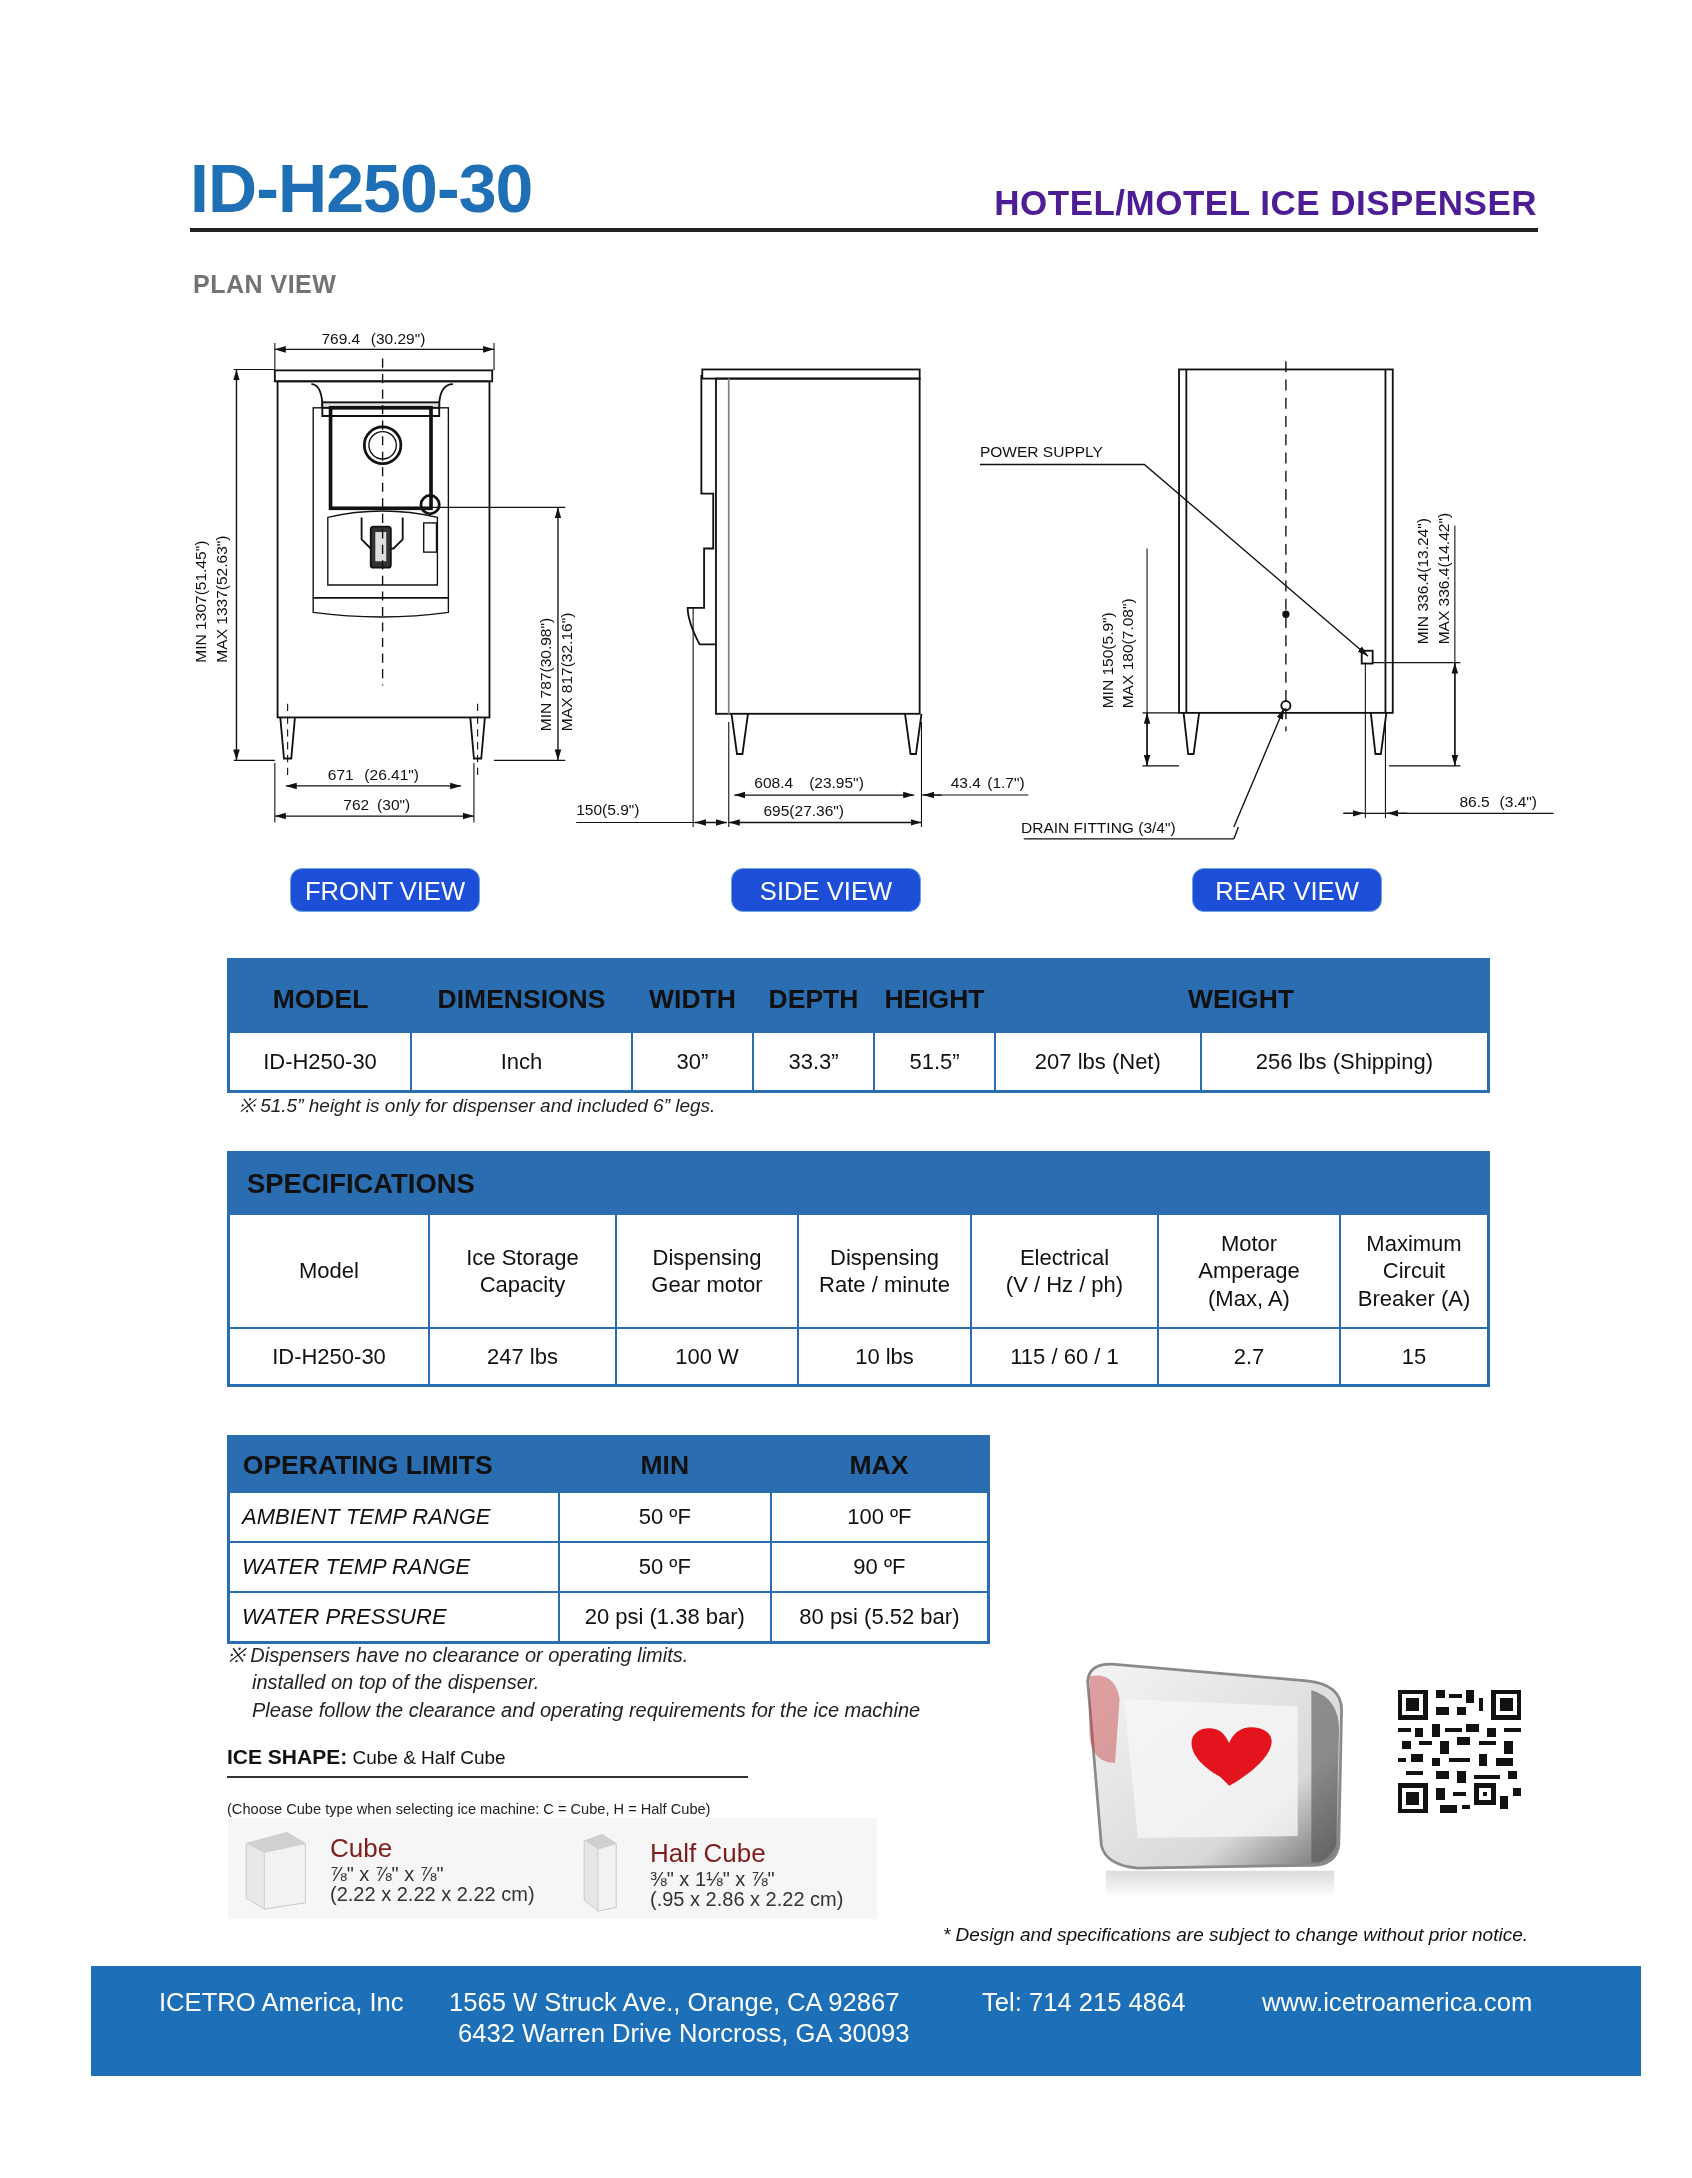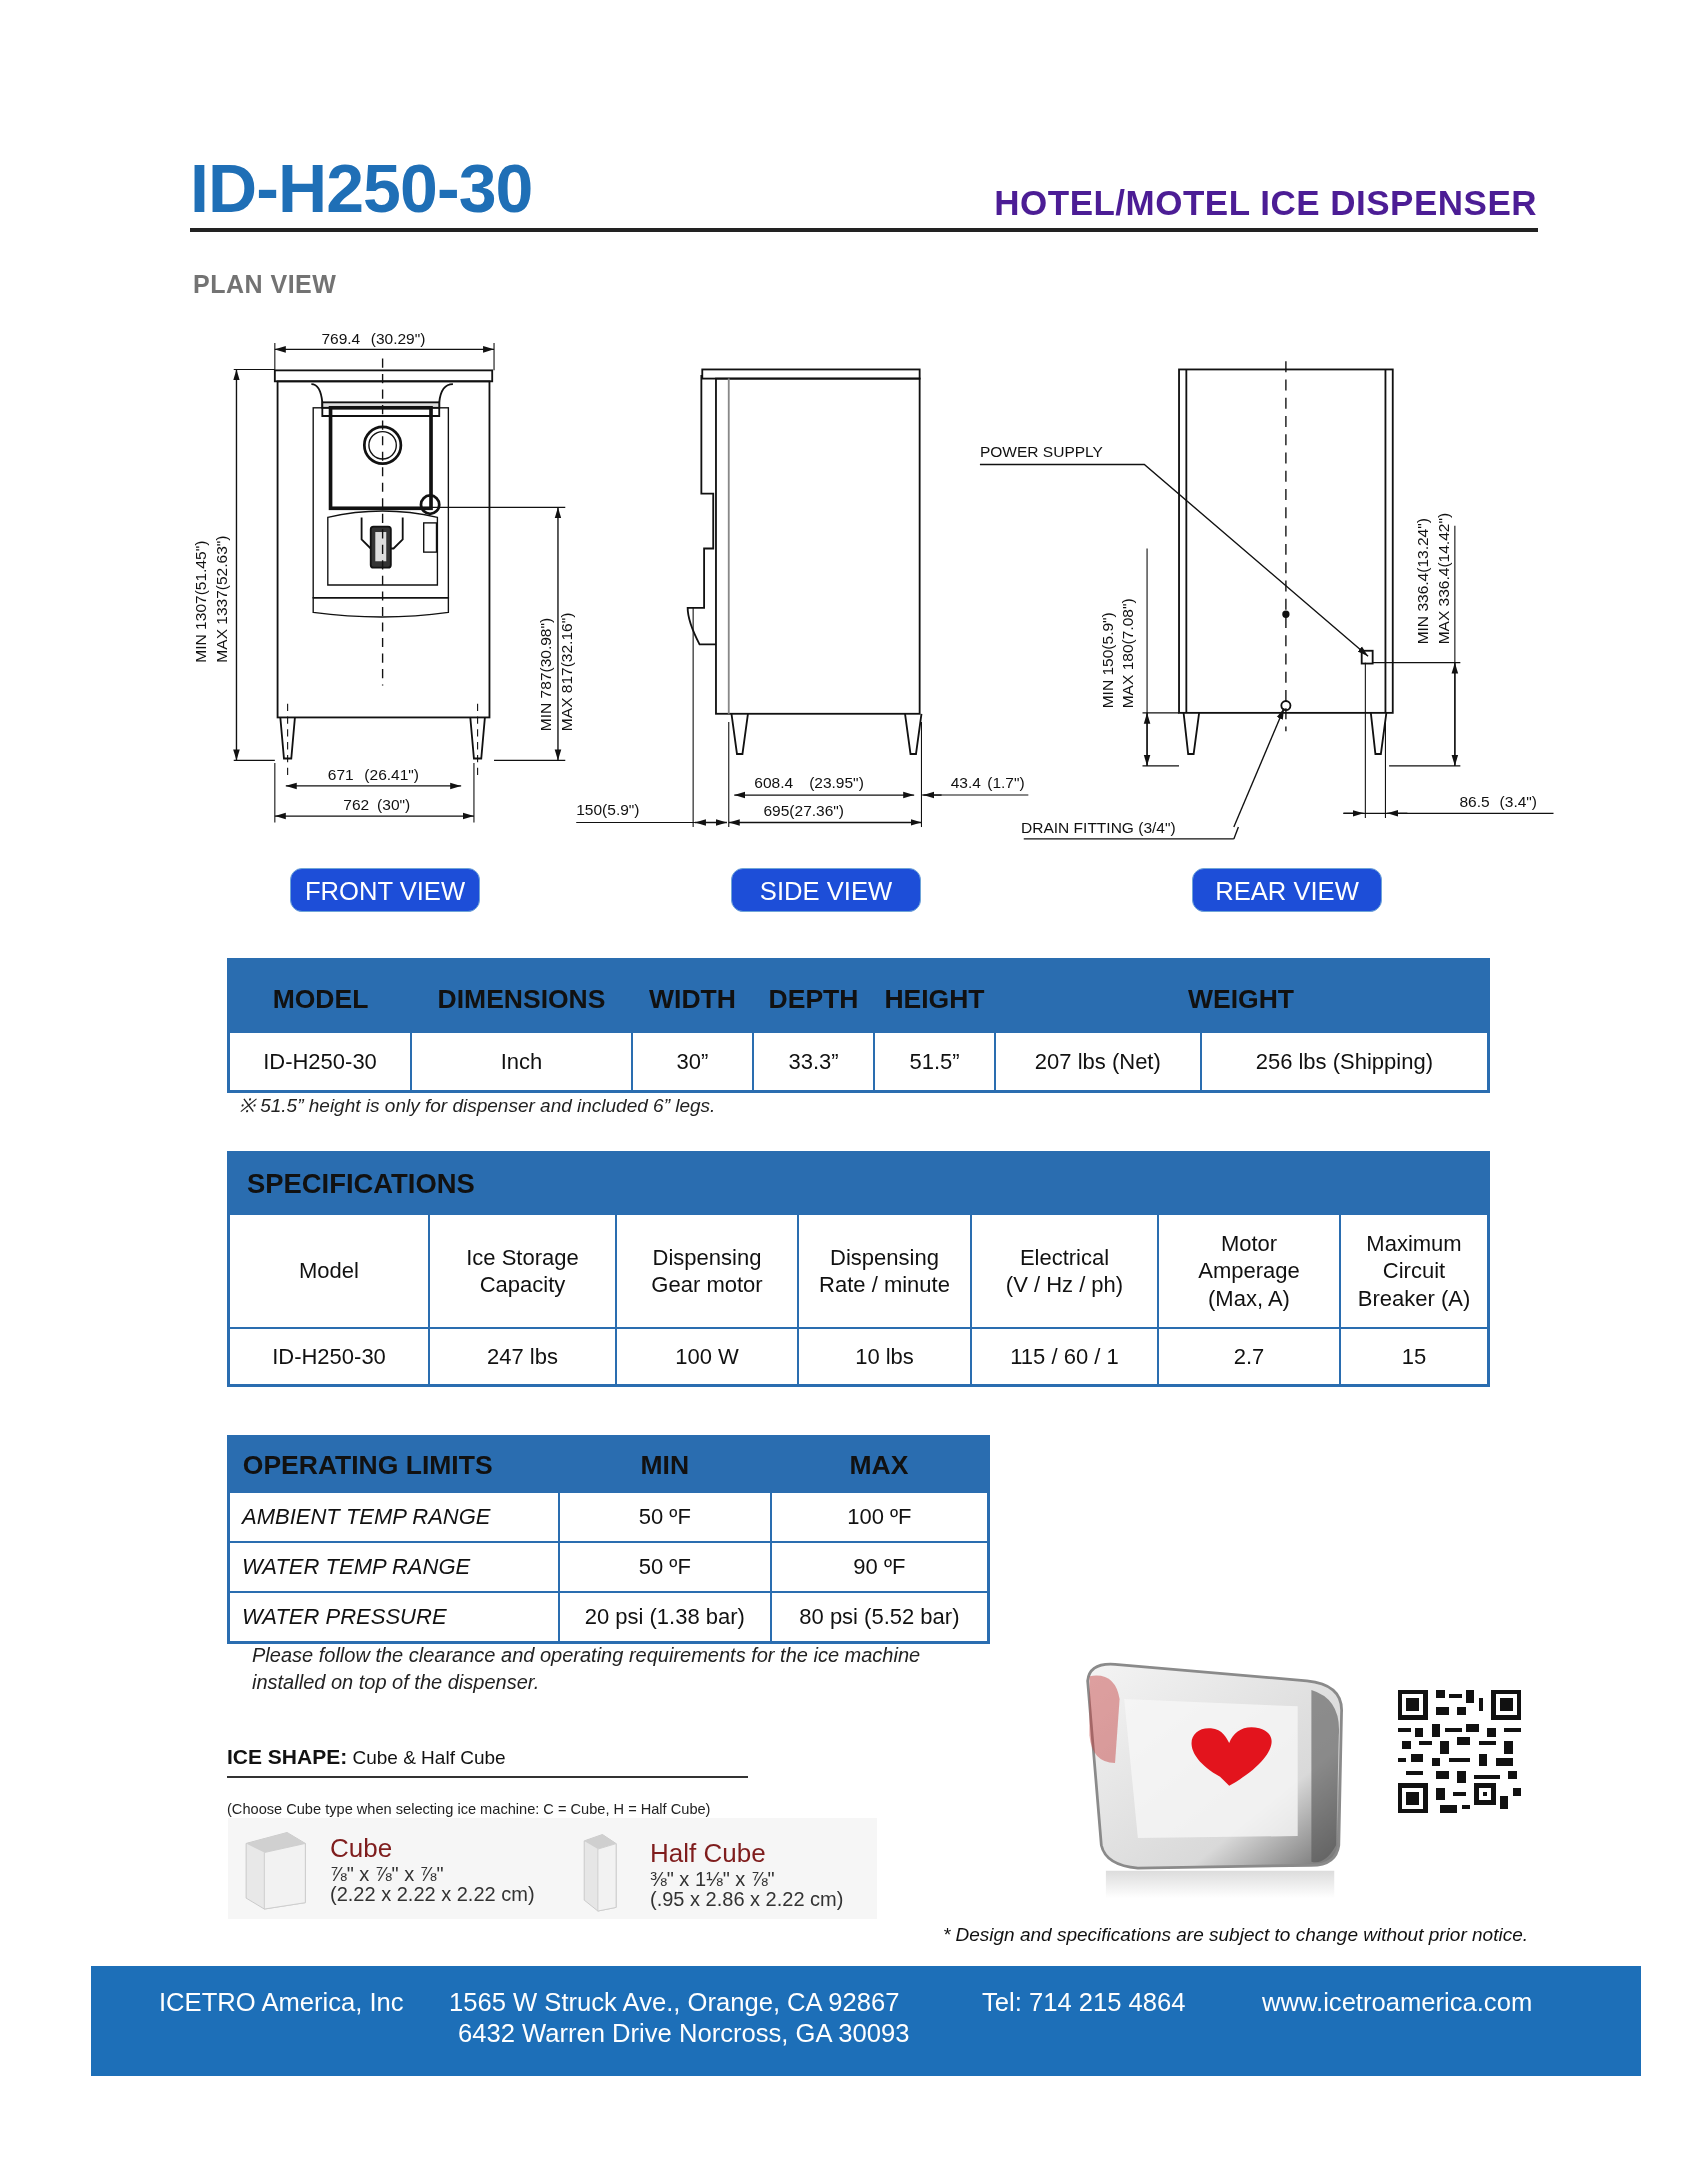--- a/index.html
+++ b/index.html
@@ -267,22 +267,23 @@
     <td>90 ºF</td>
   </tr>
   <tr class="row">
     <td class="lbl">WATER PRESSURE</td>
     <td>20 psi (1.38 bar)</td>
     <td>80 psi (5.52 bar)</td>
   </tr>
 </tbody>
   </table>
 <div id="limits-note" class="abs">
+  <div>※  Dispensers have no clearance or operating limits.</div>
+  <div class="indent">installed on top of the dispenser.</div>
   <div class="indent">Please follow the clearance and operating requirements for the ice machine</div>
-  <div class="indent">installed on top of the dispenser.</div>
 </div>
 
 <div id="ice-shape-heading" class="abs">
   <b>ICE SHAPE:</b> <span>Cube &amp; Half Cube</span>
 </div>
 <div id="ice-shape-rule" class="abs"></div>
 <div id="ice-shape-hint" class="abs">(Choose Cube type when selecting ice machine: C = Cube, H = Half Cube)</div>
 
 <div id="ice-strip" class="abs">
   <svg class="cube-img abs" style="left:9.1px;top:7.3px" viewBox="0 0 90 95">

